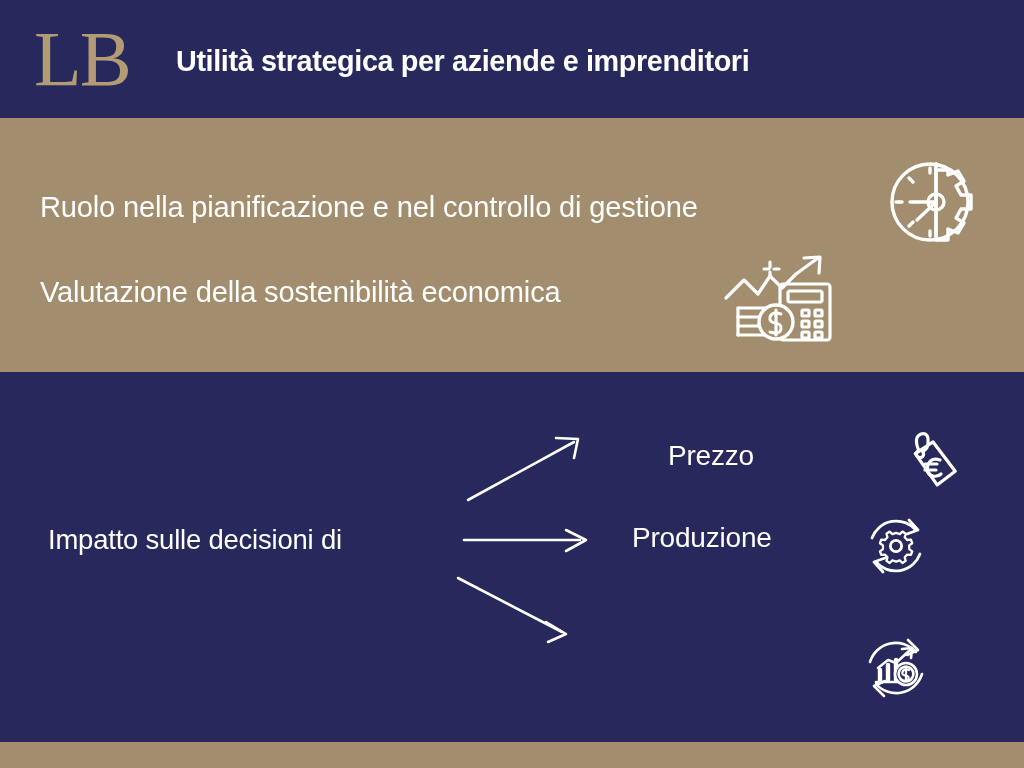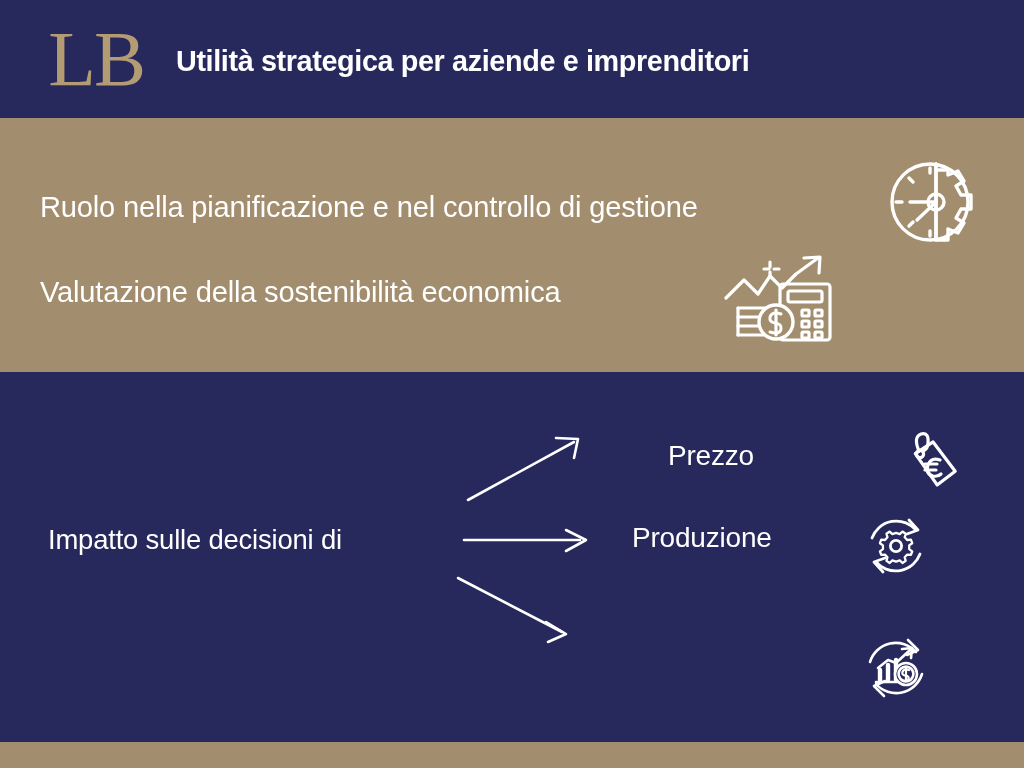--- a/index.html
+++ b/index.html
@@ -35,21 +35,20 @@
     top: 23px;
     width: 110px;
     height: 72px;
     color: #b39b74;
     font-family: "Liberation Serif", serif;
     font-size: 78px;
     line-height: 72px;
     letter-spacing: -2px;
     font-weight: 400;
     white-space: nowrap;
-    text-align: right;
   }
   #header-title {
     position: absolute;
     left: 176px;
     top: 44px;
     color: #ffffff;
     font-size: 30px;
     font-weight: bold;
     letter-spacing: -0.4px;
     white-space: nowrap;

